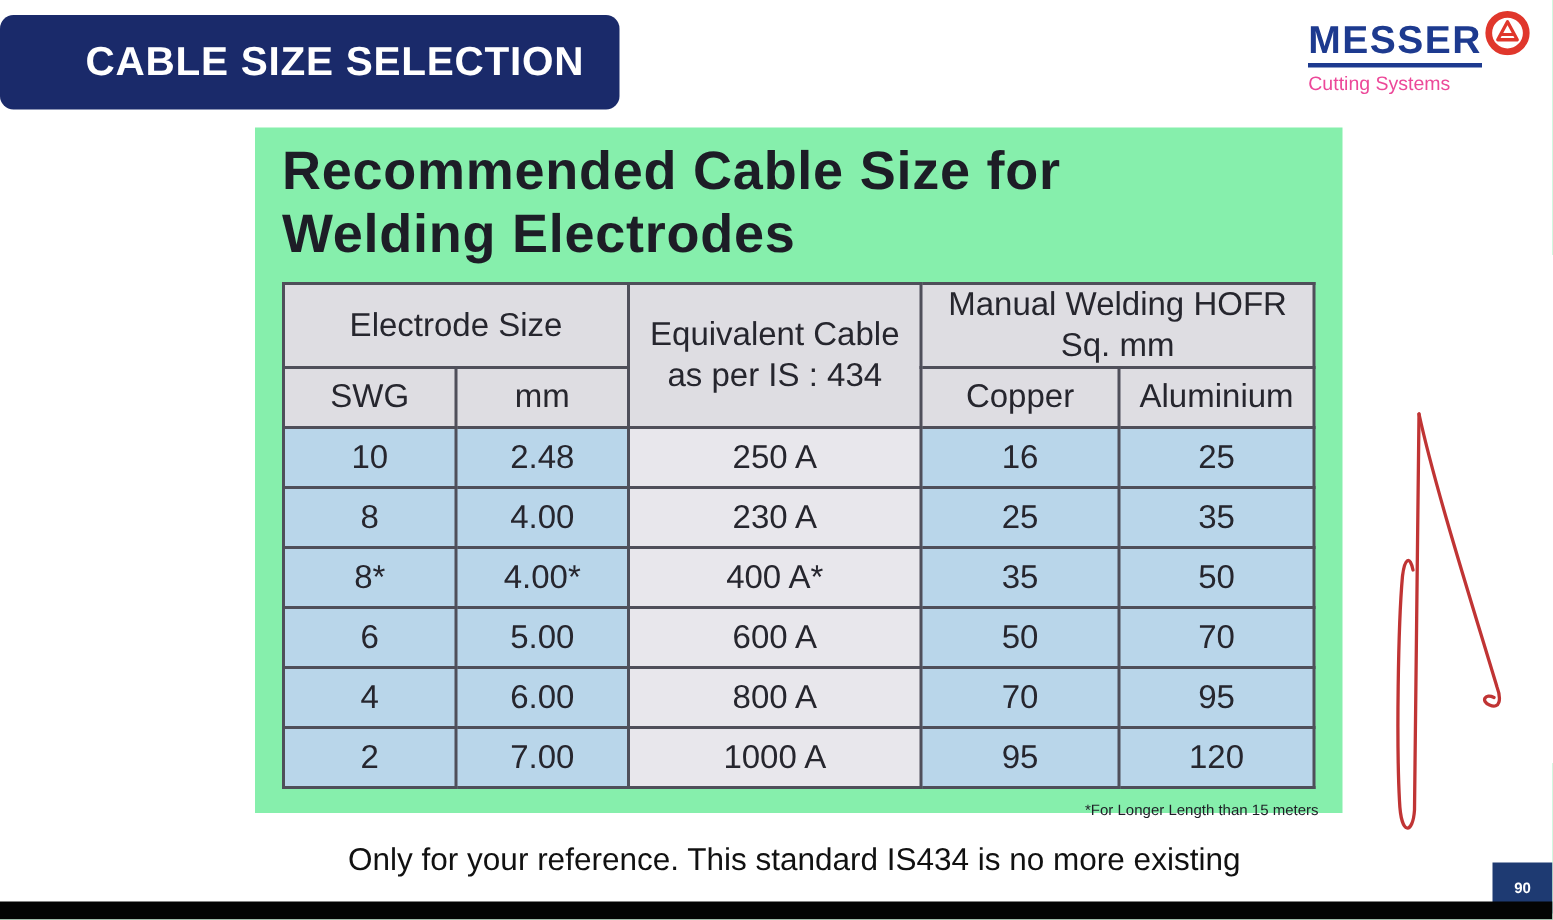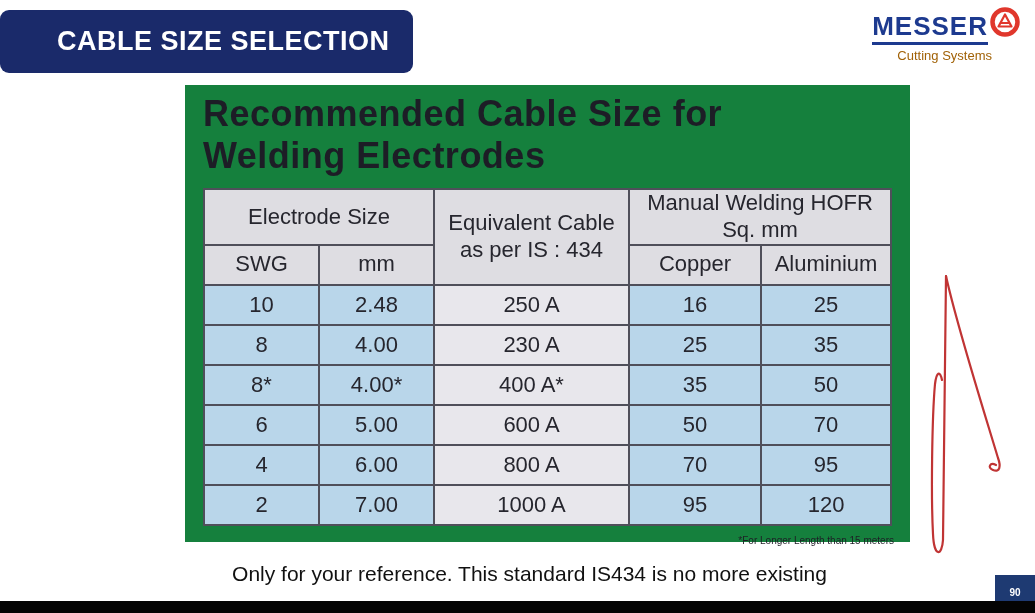--- a/index.html
+++ b/index.html
@@ -8,31 +8,31 @@
   .slide{position:relative;width:1035px;height:613px;background:#ffffff;}
 
   
   .banner{position:absolute;left:0;top:10px;width:413px;height:63px;
           background:#1a2a6a;display:flex;align-items:center;
           padding-left:57px;box-sizing:border-box;border-radius:9px;}
   .banner span{color:#ffffff;font-size:27px;font-weight:bold;letter-spacing:.5px;}
 
   
   .logo{position:absolute;right:15px;top:5px;display:flex;flex-direction:column;
-        align-items:flex-end;}
+        }
   .logo-row{display:flex;align-items:flex-start;}
   .brand{color:#1d3a8f;font-size:26px;font-weight:bold;letter-spacing:1px;
          border-bottom:3px solid #1d3a8f;padding-bottom:2px;line-height:1.05;
          margin-top:8px;}
   .emblem{margin-left:2px;margin-top:2px;}
-  .tagline{color:#a16207;font-size:13px;margin-top:3px;margin-right:28px;}
+  .tagline{color:#ec4899;font-size:13px;margin-top:3px;margin-right:28px;}
 
   
-  .panel{position:absolute;left:185px;top:85px;width:725px;height:457px;
-         background:#15803d;box-sizing:border-box;}
+  .panel{position:absolute;left:170px;top:85px;width:725px;height:457px;
+         background:#86efac;box-sizing:border-box;}
   .panel-title{margin:8px 0 0 18px;width:650px;font-size:36px;font-weight:bold;
                color:#1d1d26;line-height:1.17;letter-spacing:.5px;}
 
   table.cable{margin:11px 0 0 18px;border-collapse:collapse;table-layout:fixed;
               width:687px;}
   .cable th,.cable td{border:2px solid #4f4f5a;text-align:center;padding:0;
                       font-weight:normal;color:#26262e;font-size:22px;}
   .cable th{background:#dedde2;height:38px;line-height:1.22;}
   .cable thead tr:first-child th{height:42px;}
   .cable td{background:#b9d6ea;height:38px;}

